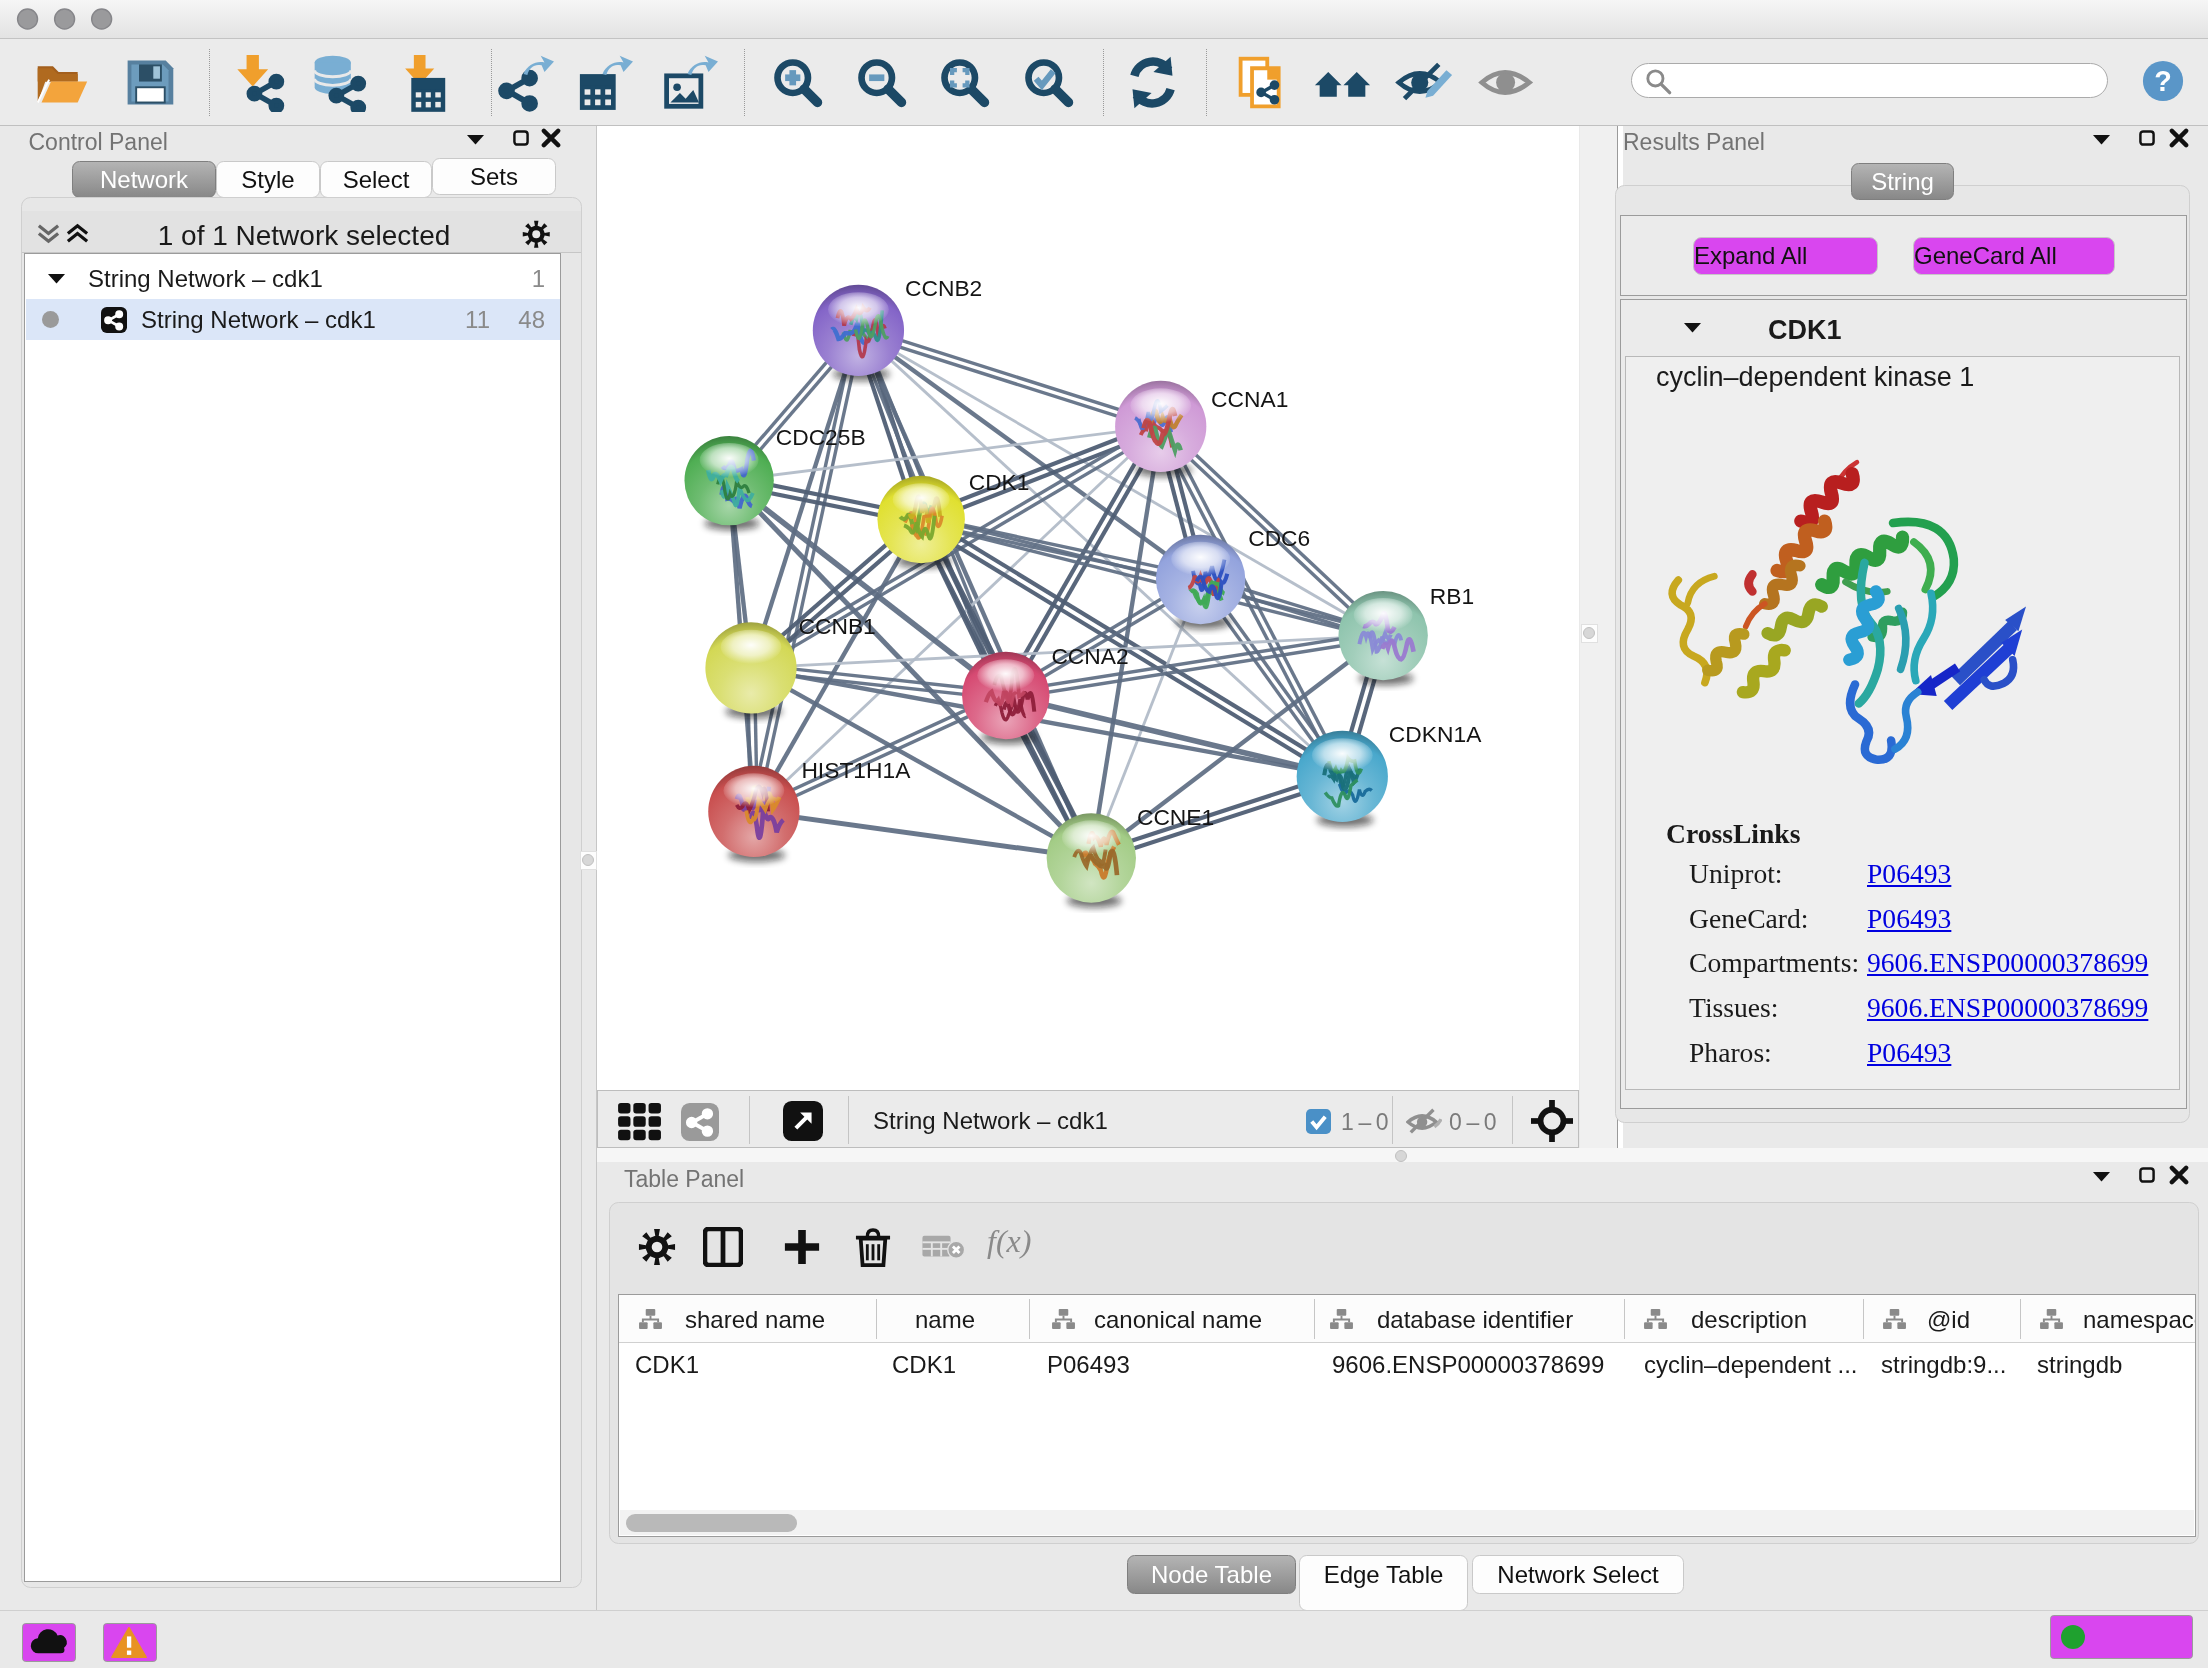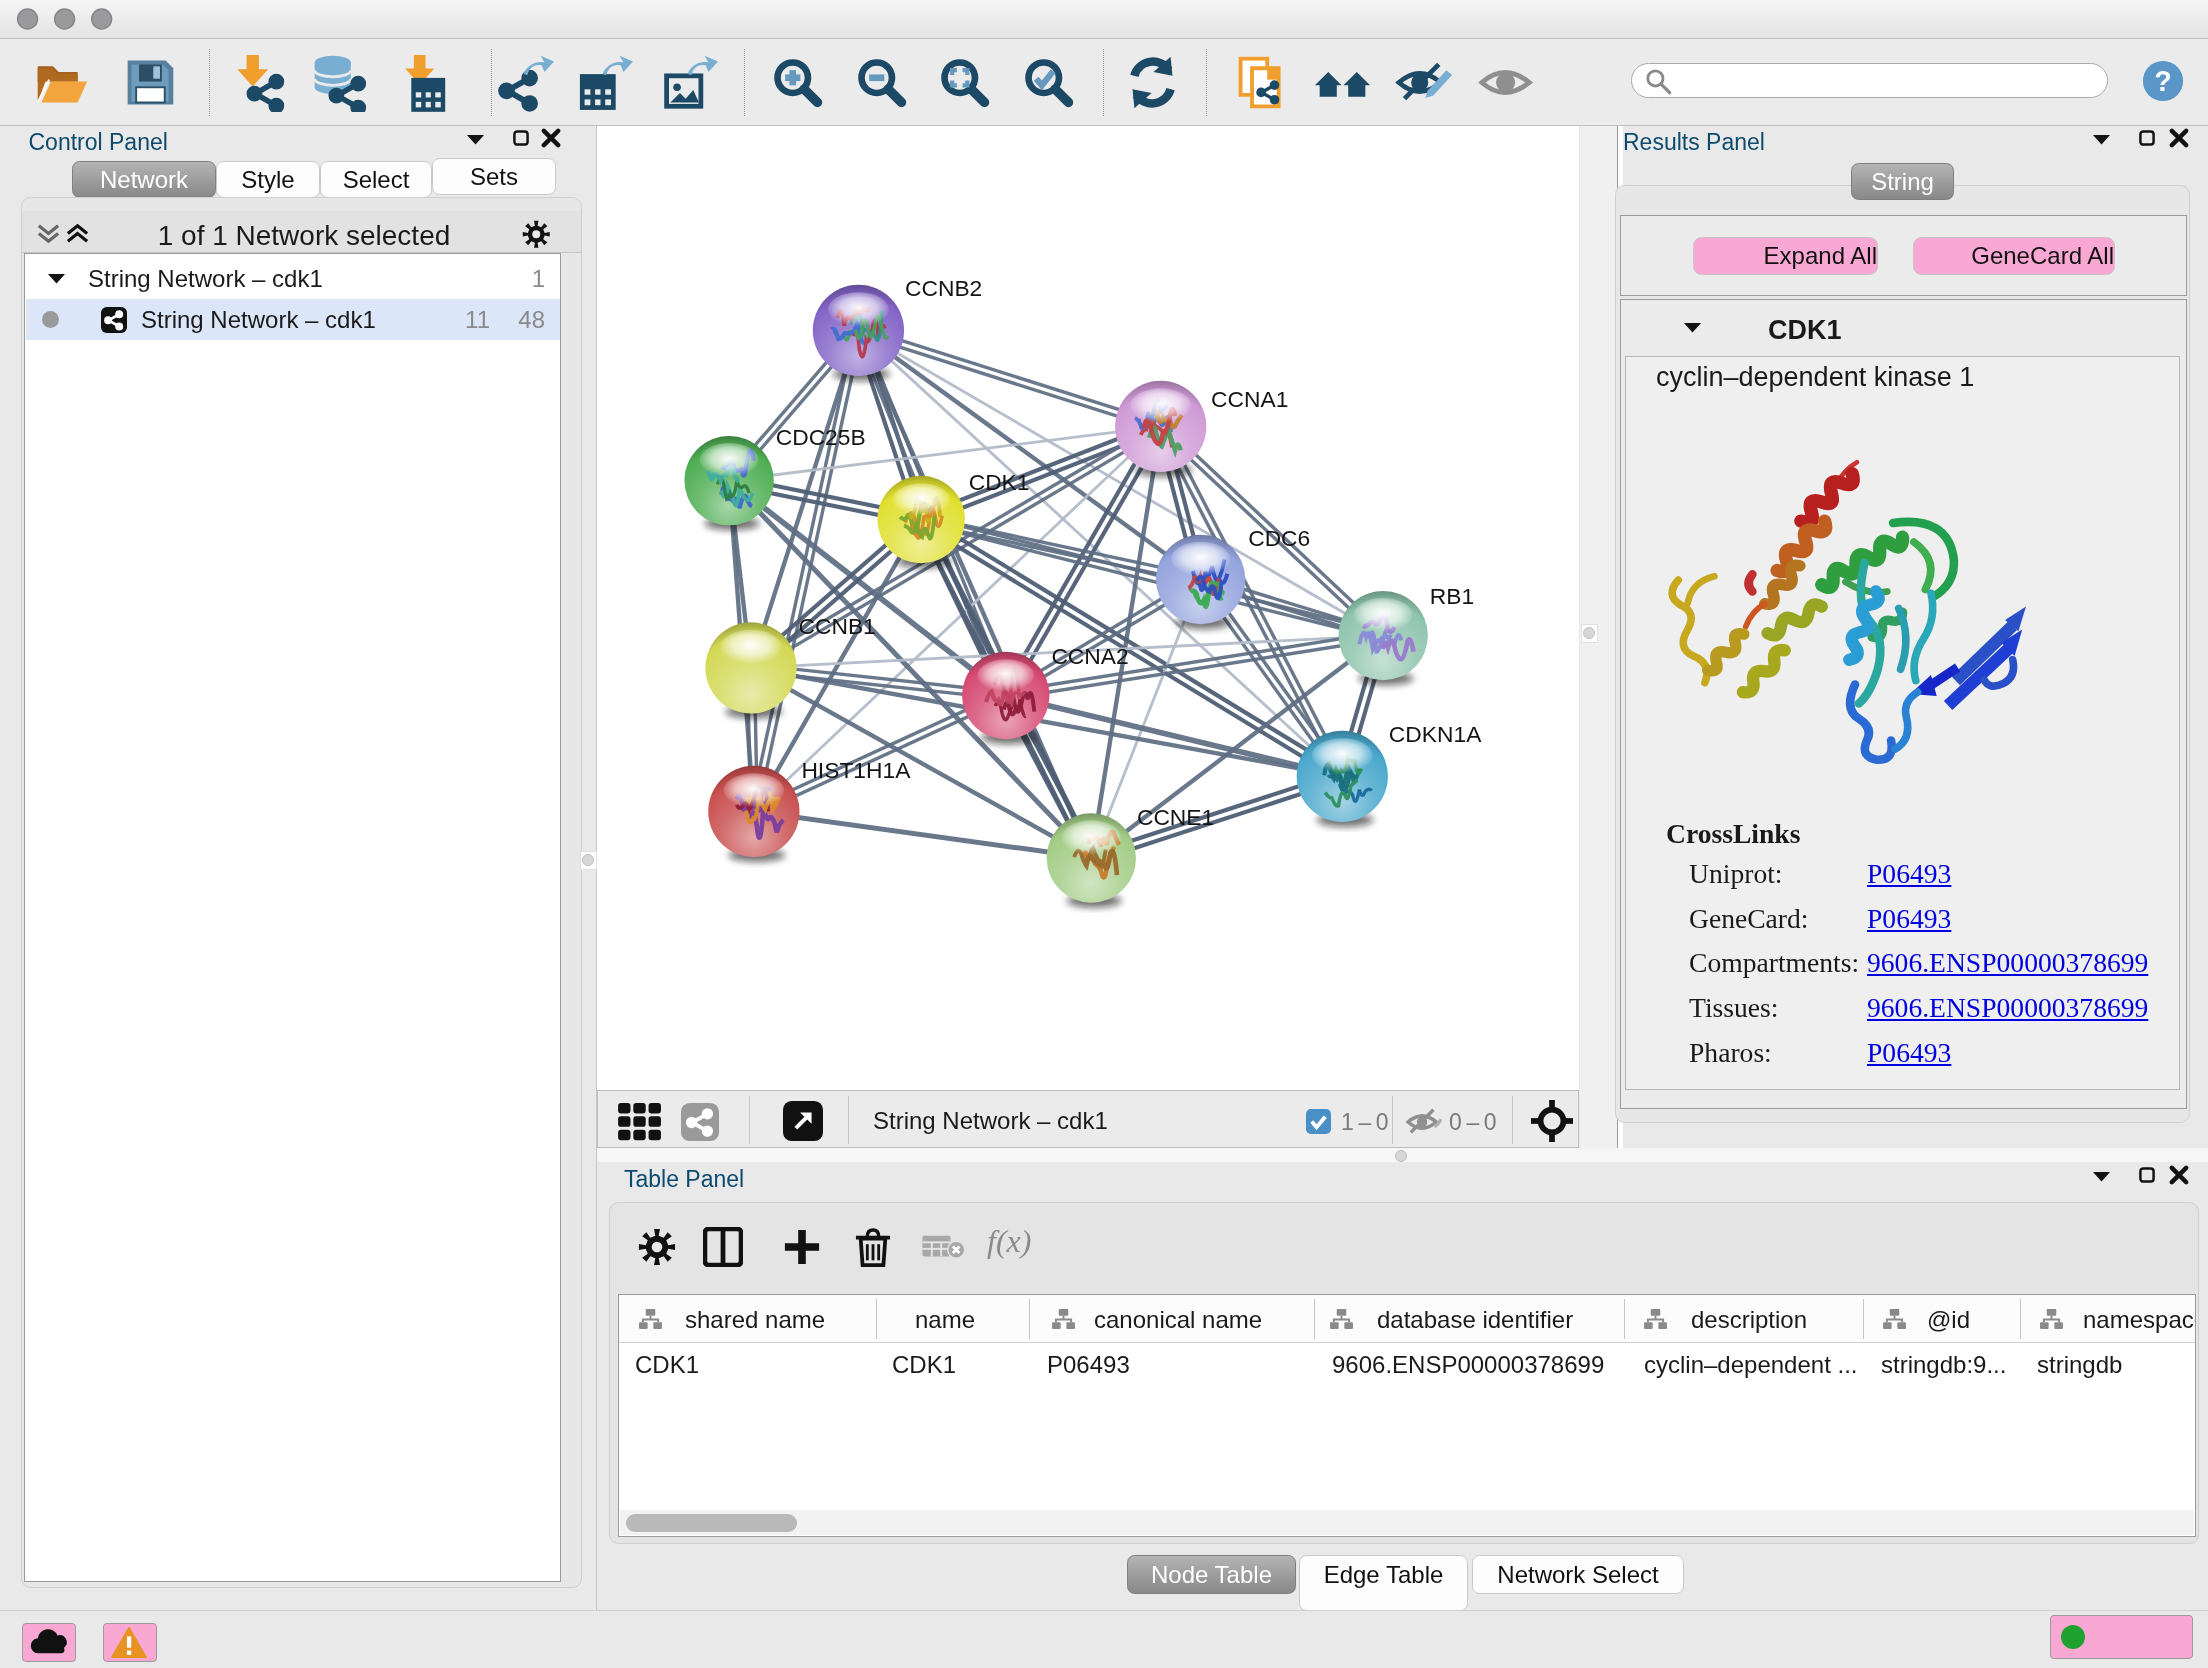--- a/index.html
+++ b/index.html
@@ -1,23 +1,23 @@
 <!DOCTYPE html>
 <html style="font-size:15px"><head><meta charset="utf-8"><style>
 *{margin:0;padding:0;box-sizing:border-box}
 html,body{width:2208px;height:1668px}
 body{font-family:"Liberation Sans",sans-serif;background:#e9e9e9;position:relative;overflow:hidden;font-size:24px;color:#1a1a1a}
 .ab{position:absolute}
-.panel-title{font-size:23px;color:#0c4a6e}
+.panel-title{font-size:23px;color:#737373}
 svg{display:block}
 .tab{position:absolute;height:37px;line-height:35px;text-align:center;font-size:24px;
  background:#fdfdfd;border:1px solid #c9c9c9;border-radius:7.6px;color:#111}
 .tab.sel{background:linear-gradient(#b4b4b4,#888);color:#fff;border-color:#7f7f7f}
-.btn{position:absolute;background:#f9a8d4;border:1px solid #c6c6c6;border-radius:8.6px;
- text-align:right;font-size:24px;color:#111}
+.btn{position:absolute;background:#d946ef;border:1px solid #c6c6c6;border-radius:8.6px;
+ text-align:left;font-size:24px;color:#111}
 a.lnk{color:#0000e0;text-decoration:underline}
 </style></head><body>
 <div class="ab" style="left:0;top:0;width:2208px;height:39px;
 background:linear-gradient(#f6f6f6,#e3e3e3);border-bottom:1px solid #c3c3c3">
 <svg width="133" height="39" viewBox="0 0 140 41">
       <g fill="#9a9a9c" stroke="#86868a" stroke-width="1.5">
 <circle cx="29" cy="20" r="10.5"></circle>
         <circle cx="68" cy="20" r="10.5"></circle>
         <circle cx="107" cy="20" r="10.5"></circle>
       </g>

